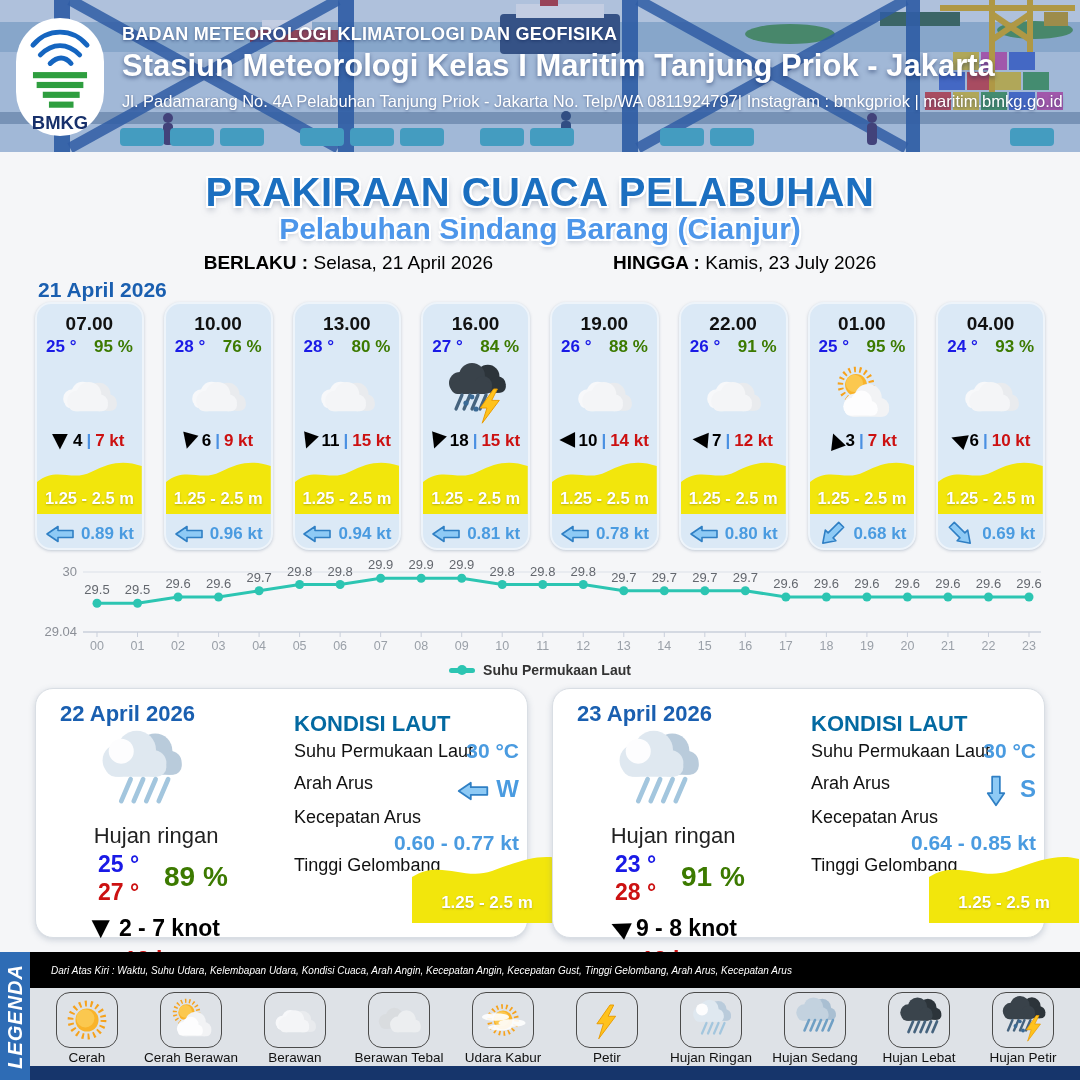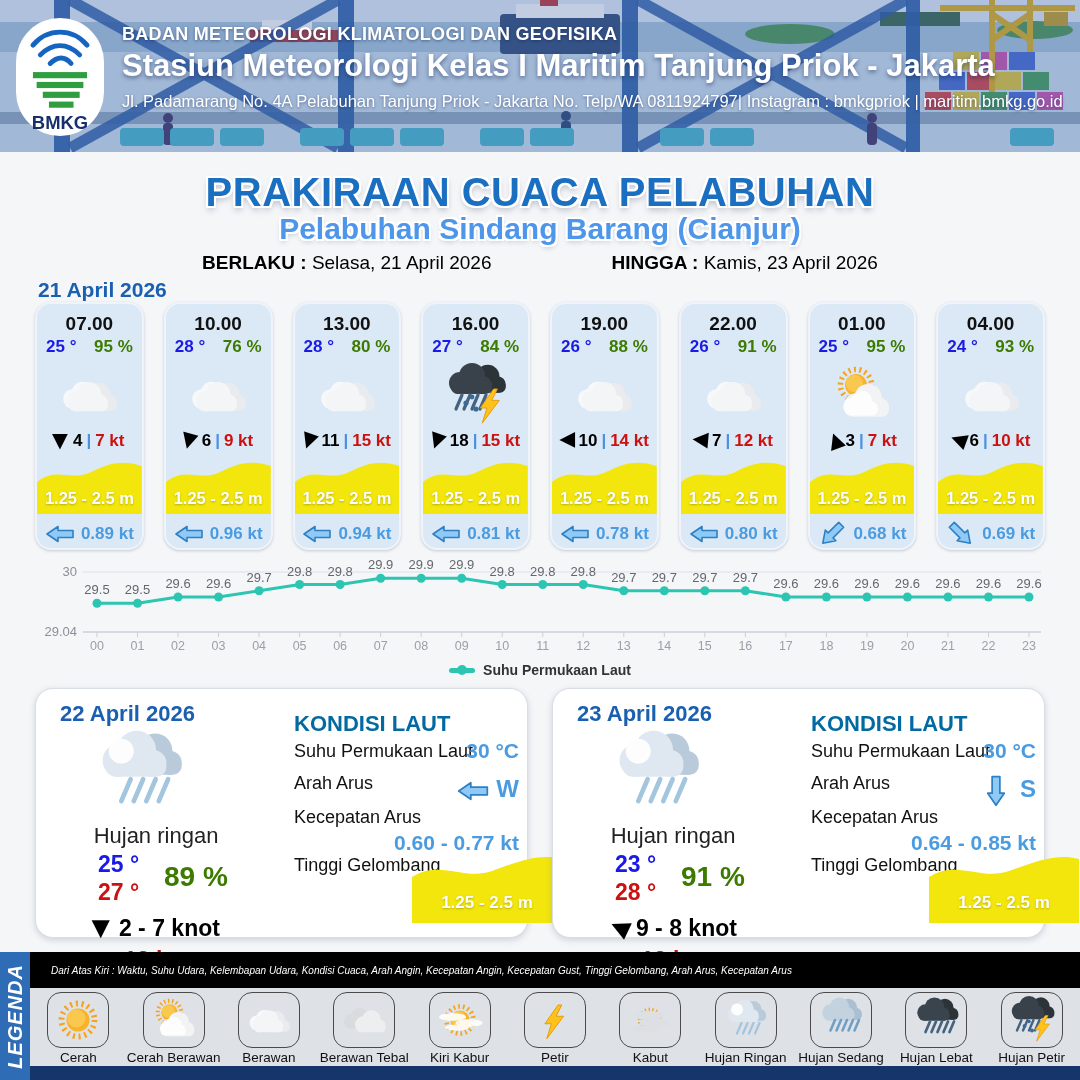--- a/index.html
+++ b/index.html
@@ -203,21 +203,21 @@
       <div class="hdr-addr">Jl. Padamarang No. 4A Pelabuhan Tanjung Priok - Jakarta No. Telp/WA 0811924797| Instagram : bmkgpriok | maritim.bmkg.go.id</div>
     </div>
   </div>
 
   <div class="title-main">PRAKIRAAN CUACA PELABUHAN</div>
   <div class="title-sub">Pelabuhan Sindang Barang (Cianjur)</div>
   <div class="valid-row">
     <span><b>BERLAKU :</b>
       <span>Selasa, 21 April 2026</span></span>
     <span><b>HINGGA :</b>
-      <span>Kamis, 23 April 2026</span></span>
+      <span>Kamis, 23 July 2026</span></span>
   </div>
   <div class="forecast-date">21 April 2026</div>
 
   <div id="cards">
     <div class="fcard">
       <div class="fc-time">07.00</div>
       <div class="fc-th">
         <span class="fc-temp">25 °</span>
         <span class="fc-hum">95 %</span>
       </div>
@@ -904,49 +904,32 @@
   <circle r="14" fill="#f9b32a"></circle>
               <circle cx="-2" cy="-2" r="11" fill="#fbc84f"></circle>
             </g>
             <g fill="#ffffff" opacity="0.9">
               <ellipse cx="22" cy="28" rx="18" ry="5"></ellipse>
               <ellipse cx="44" cy="36" rx="18" ry="5"></ellipse>
               <ellipse cx="28" cy="42" rx="16" ry="4"></ellipse>
             </g>
           </svg>
         </div>
-      <div class="li-label">Kiri Kabur</div>
+      <div class="li-label">Udara Kabur</div>
     </div>
 
     <div class="li-item">
       <div class="li-box">
           <svg viewBox="0 0 64 64">
             <polygon transform="translate(26,12) scale(1.25)" points="8,0 -6,20 1,20 -4,36 14,12 6,12 12,0" fill="#ffc21c" stroke="#e89a00" stroke-width="1"></polygon>
           </svg>
         </div>
       <div class="li-label">Petir</div>
     </div>
 
-    <div class="li-item">
-      <div class="li-box">
-          <svg viewBox="0 0 64 64">
-            <g transform="translate(32,32) scale(0.7)">
-  <circle r="20" fill="none" stroke="#f6a21c" stroke-width="7" stroke-dasharray="2.5 4.5"></circle>
-  <circle r="14" fill="#f9b32a"></circle>
-              <circle cx="-2" cy="-2" r="11" fill="#fbc84f"></circle>
-            </g>
-            <g fill="#dddfe2">
-              <ellipse cx="30" cy="26" rx="20" ry="6"></ellipse>
-              <ellipse cx="38" cy="36" rx="20" ry="6"></ellipse>
-              <ellipse cx="28" cy="44" rx="18" ry="5"></ellipse>
-            </g>
-          </svg>
-        </div>
-      <div class="li-label">Kabut</div>
-    </div>
 
     <div class="li-item">
       <div class="li-box">
           <svg viewBox="0 0 64 64">
             <g transform="translate(40,22) scale(0.85)" fill="#b9cbdb">
     <circle cx="-10" cy="2" r="11"></circle>
               <circle cx="2" cy="-5" r="13"></circle>
               <circle cx="13" cy="4" r="9"></circle>
     <rect x="-19" y="0" width="41" height="13" rx="6.5"></rect>
             </g>

